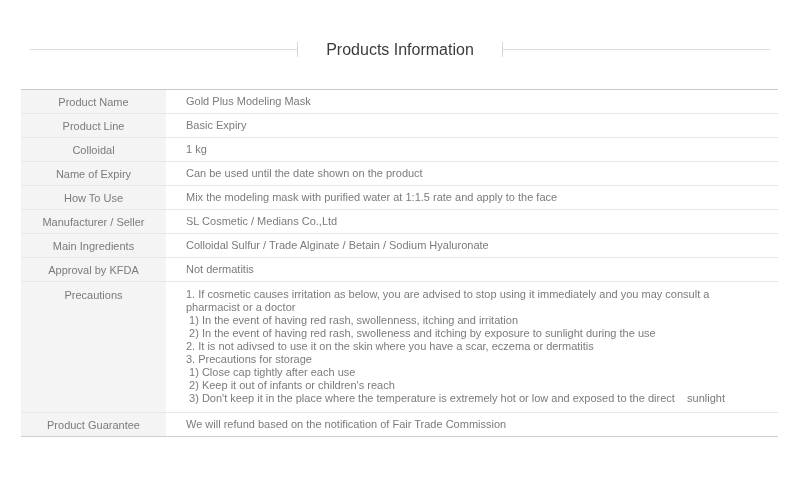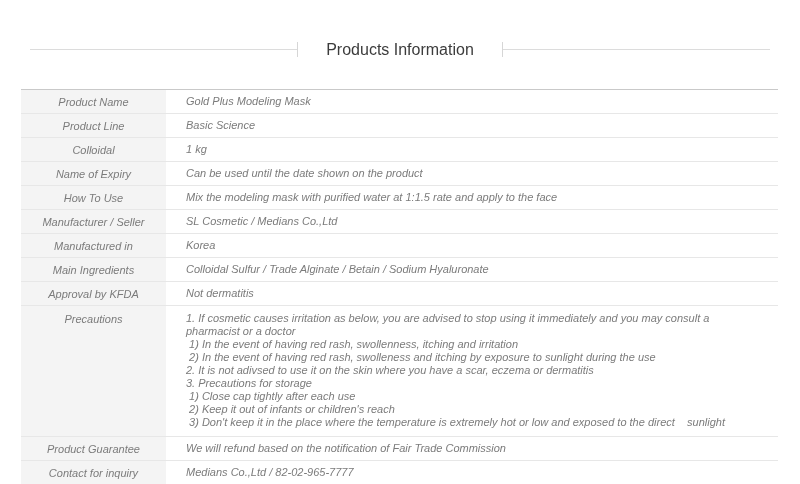--- a/index.html
+++ b/index.html
@@ -39,21 +39,20 @@
     white-space: nowrap;
   }
   
   .info-table {
     width: 757px;
     margin: 30px 0 0 21px;
     border-collapse: collapse;
     table-layout: fixed;
     border-top: 1px solid #c9c9c9;
     border-bottom: 1px solid #cfcfcf;
-    font-style: italic;
   }
   .info-table th {
     width: 145px;
     background: #f4f4f4;
     font-weight: 400;
     font-size: 11px;
     color: #7b7b7b;
     text-align: center;
     vertical-align: middle;
     padding: 5px 6px;
@@ -96,41 +95,37 @@
 </div>
 
 <table class="info-table">
   <tbody id="info-rows">
       <tr>
         <th>Product Name</th>
         <td>Gold Plus Modeling Mask</td>
       </tr>
       <tr>
         <th>Product Line</th>
-        <td>Basic Science</td>
+        <td>Basic Expiry</td>
       </tr>
       <tr>
         <th>Colloidal</th>
         <td>1 kg</td>
       </tr>
       <tr>
         <th>Name of Expiry</th>
         <td>Can be used until the date shown on the product</td>
       </tr>
       <tr>
         <th>How To Use</th>
         <td>Mix the modeling mask with purified water at 1:1.5 rate and apply to the face</td>
       </tr>
       <tr>
         <th>Manufacturer / Seller</th>
         <td>SL Cosmetic / Medians Co.,Ltd</td>
-      </tr>
-      <tr>
-        <th>Manufactured in</th>
-        <td>Korea</td>
       </tr>
       <tr>
         <th>Main Ingredients</th>
         <td>Colloidal Sulfur / Trade Alginate / Betain / Sodium Hyaluronate</td>
       </tr>
       <tr>
         <th>Approval by KFDA</th>
         <td>Not dermatitis</td>
       </tr>
       <tr class="multiline">
@@ -141,18 +136,14 @@
 2. It is not adivsed to use it on the skin where you have a scar, eczema or dermatitis
 3. Precautions for storage
  1) Close cap tightly after each use
  2) Keep it out of infants or children's reach
  3) Don't keep it in the place where the temperature is extremely hot or low and exposed to the direct    sunlight</td>
       </tr>
       <tr>
         <th>Product Guarantee</th>
         <td>We will refund based on the notification of Fair Trade Commission</td>
       </tr>
-      <tr>
-        <th>Contact for inquiry</th>
-        <td>Medians Co.,Ltd / 82-02-965-7777</td>
-      </tr>
     </tbody>
 </table>
 
 </body></html>

